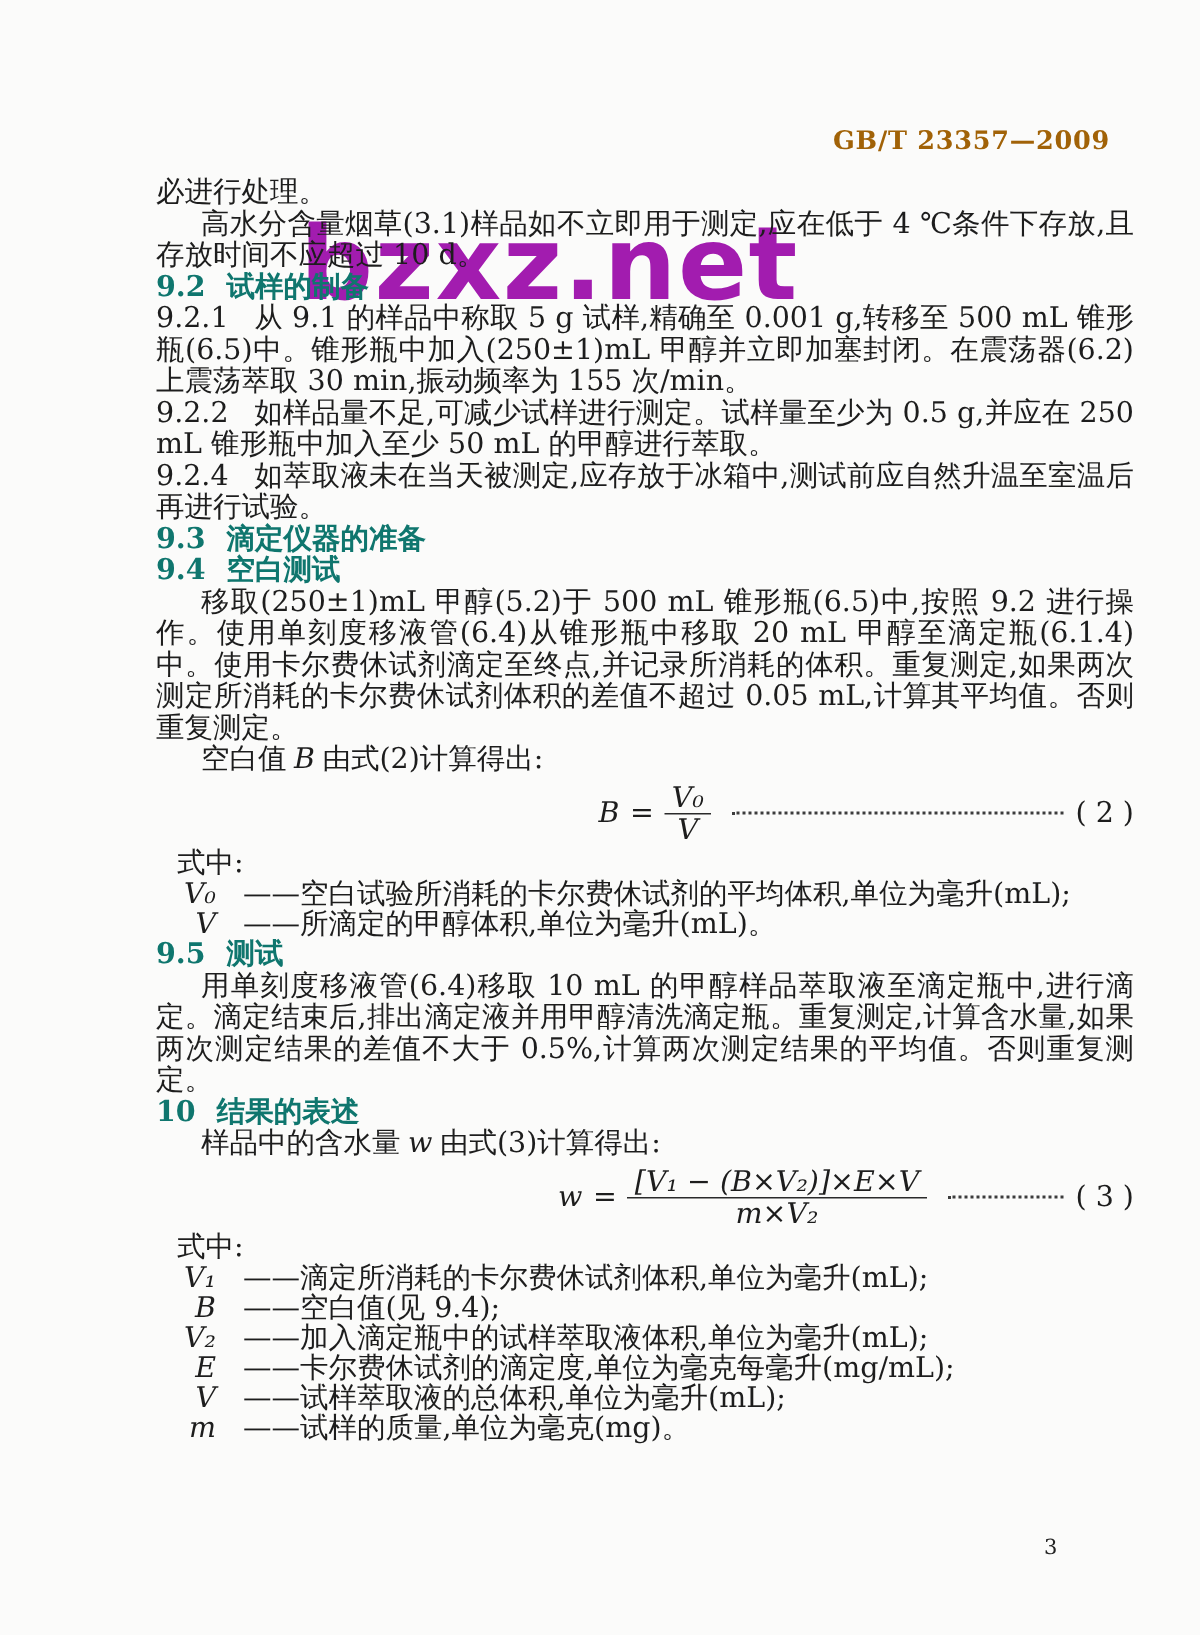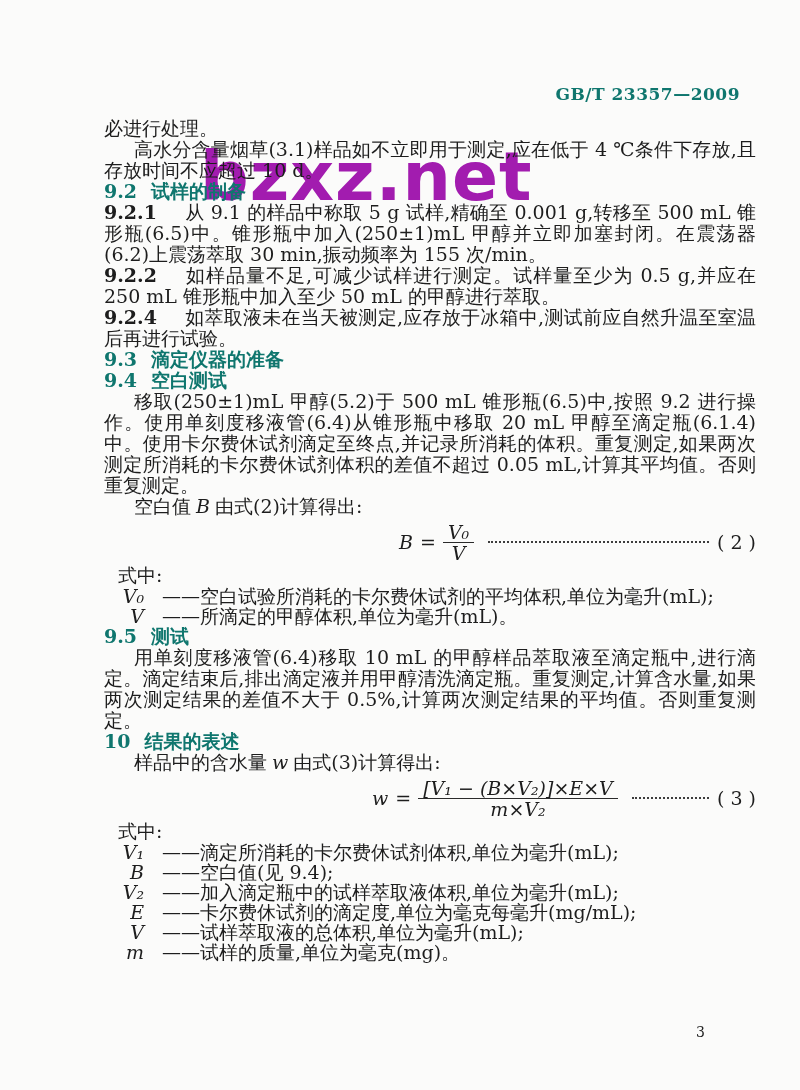--- a/index.html
+++ b/index.html
@@ -7,40 +7,40 @@
     width:800px; height:1090px;
     background:#fbfbfa;
     position:relative;
     font-family:"DejaVu Serif","Liberation Serif",serif;
     color:#1d1d1d;
     overflow:hidden;
   }
   .doc-header {
     position:absolute; top:84px; right:60px;
     font-size:17px; font-weight:bold; letter-spacing:0.5px;
-    color:#0f766e; z-index:2;
+    color:#a16207; z-index:2;
   }
   .watermark {
     position:absolute; left:200px; top:143px;
     font-family:"DejaVu Sans","Liberation Sans",sans-serif;
     font-weight:bold; font-size:68px; line-height:1;
     color:#a21caf; letter-spacing:1px; z-index:0;
     user-select:none;
   }
   .content {
     position:absolute; left:104px; top:118px; width:652px;
     font-size:19px; line-height:21px; text-align:justify;
     z-index:1;
   }
   .content p, .content .heading, .content .def { margin:0; padding:0; }
   .indent { text-indent:30px; }
   .small-indent { text-indent:14px; }
   .heading { font-weight:bold; color:#0f766e; }
   .h-num { margin-right:14px; }
-  .c-num { font-weight:bold; margin-right:28px; }
+  .c-num { font-weight:normal; margin-right:17px; }
   .h94 { margin-top:4px; }
   .h10 { margin-top:13px; margin-bottom:9px; }
   .var { font-style:italic; margin:0 5px; font-family:"DejaVu Serif",serif; }
   
   .formula {
     display:flex; align-items:center;
     margin:4px 0 2px 0; height:42px; text-align:left;
   }
   .formula .f-var { font-style:italic; font-family:"DejaVu Serif",serif; }
   .formula .f-eq { margin:0 7px; }

